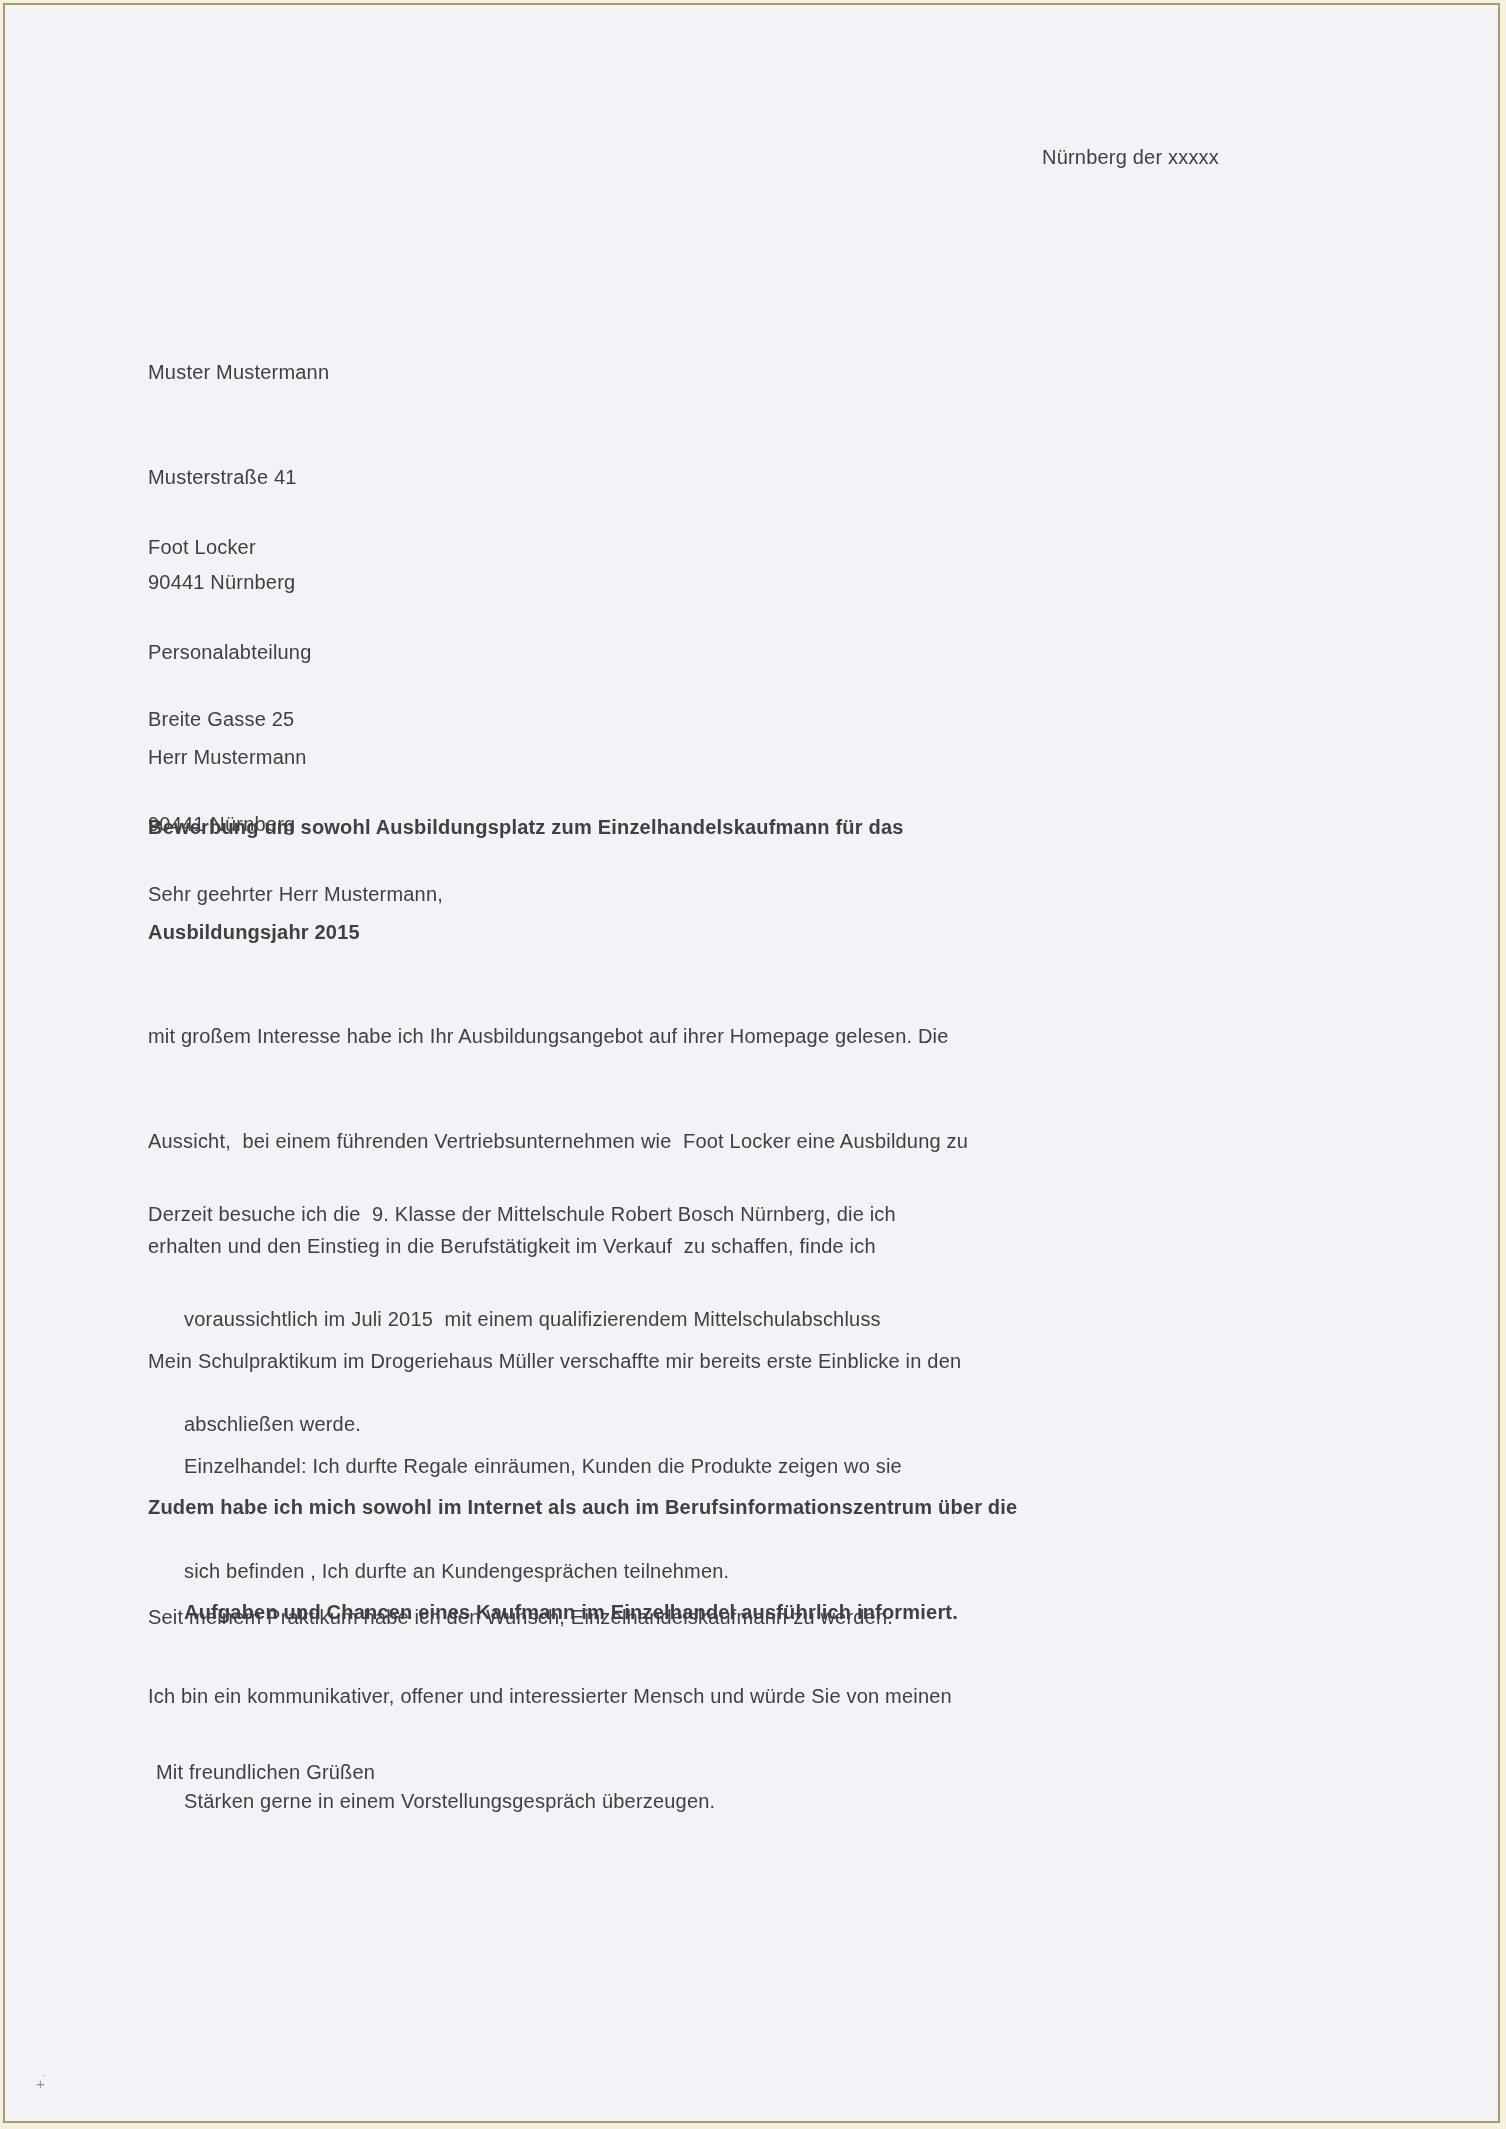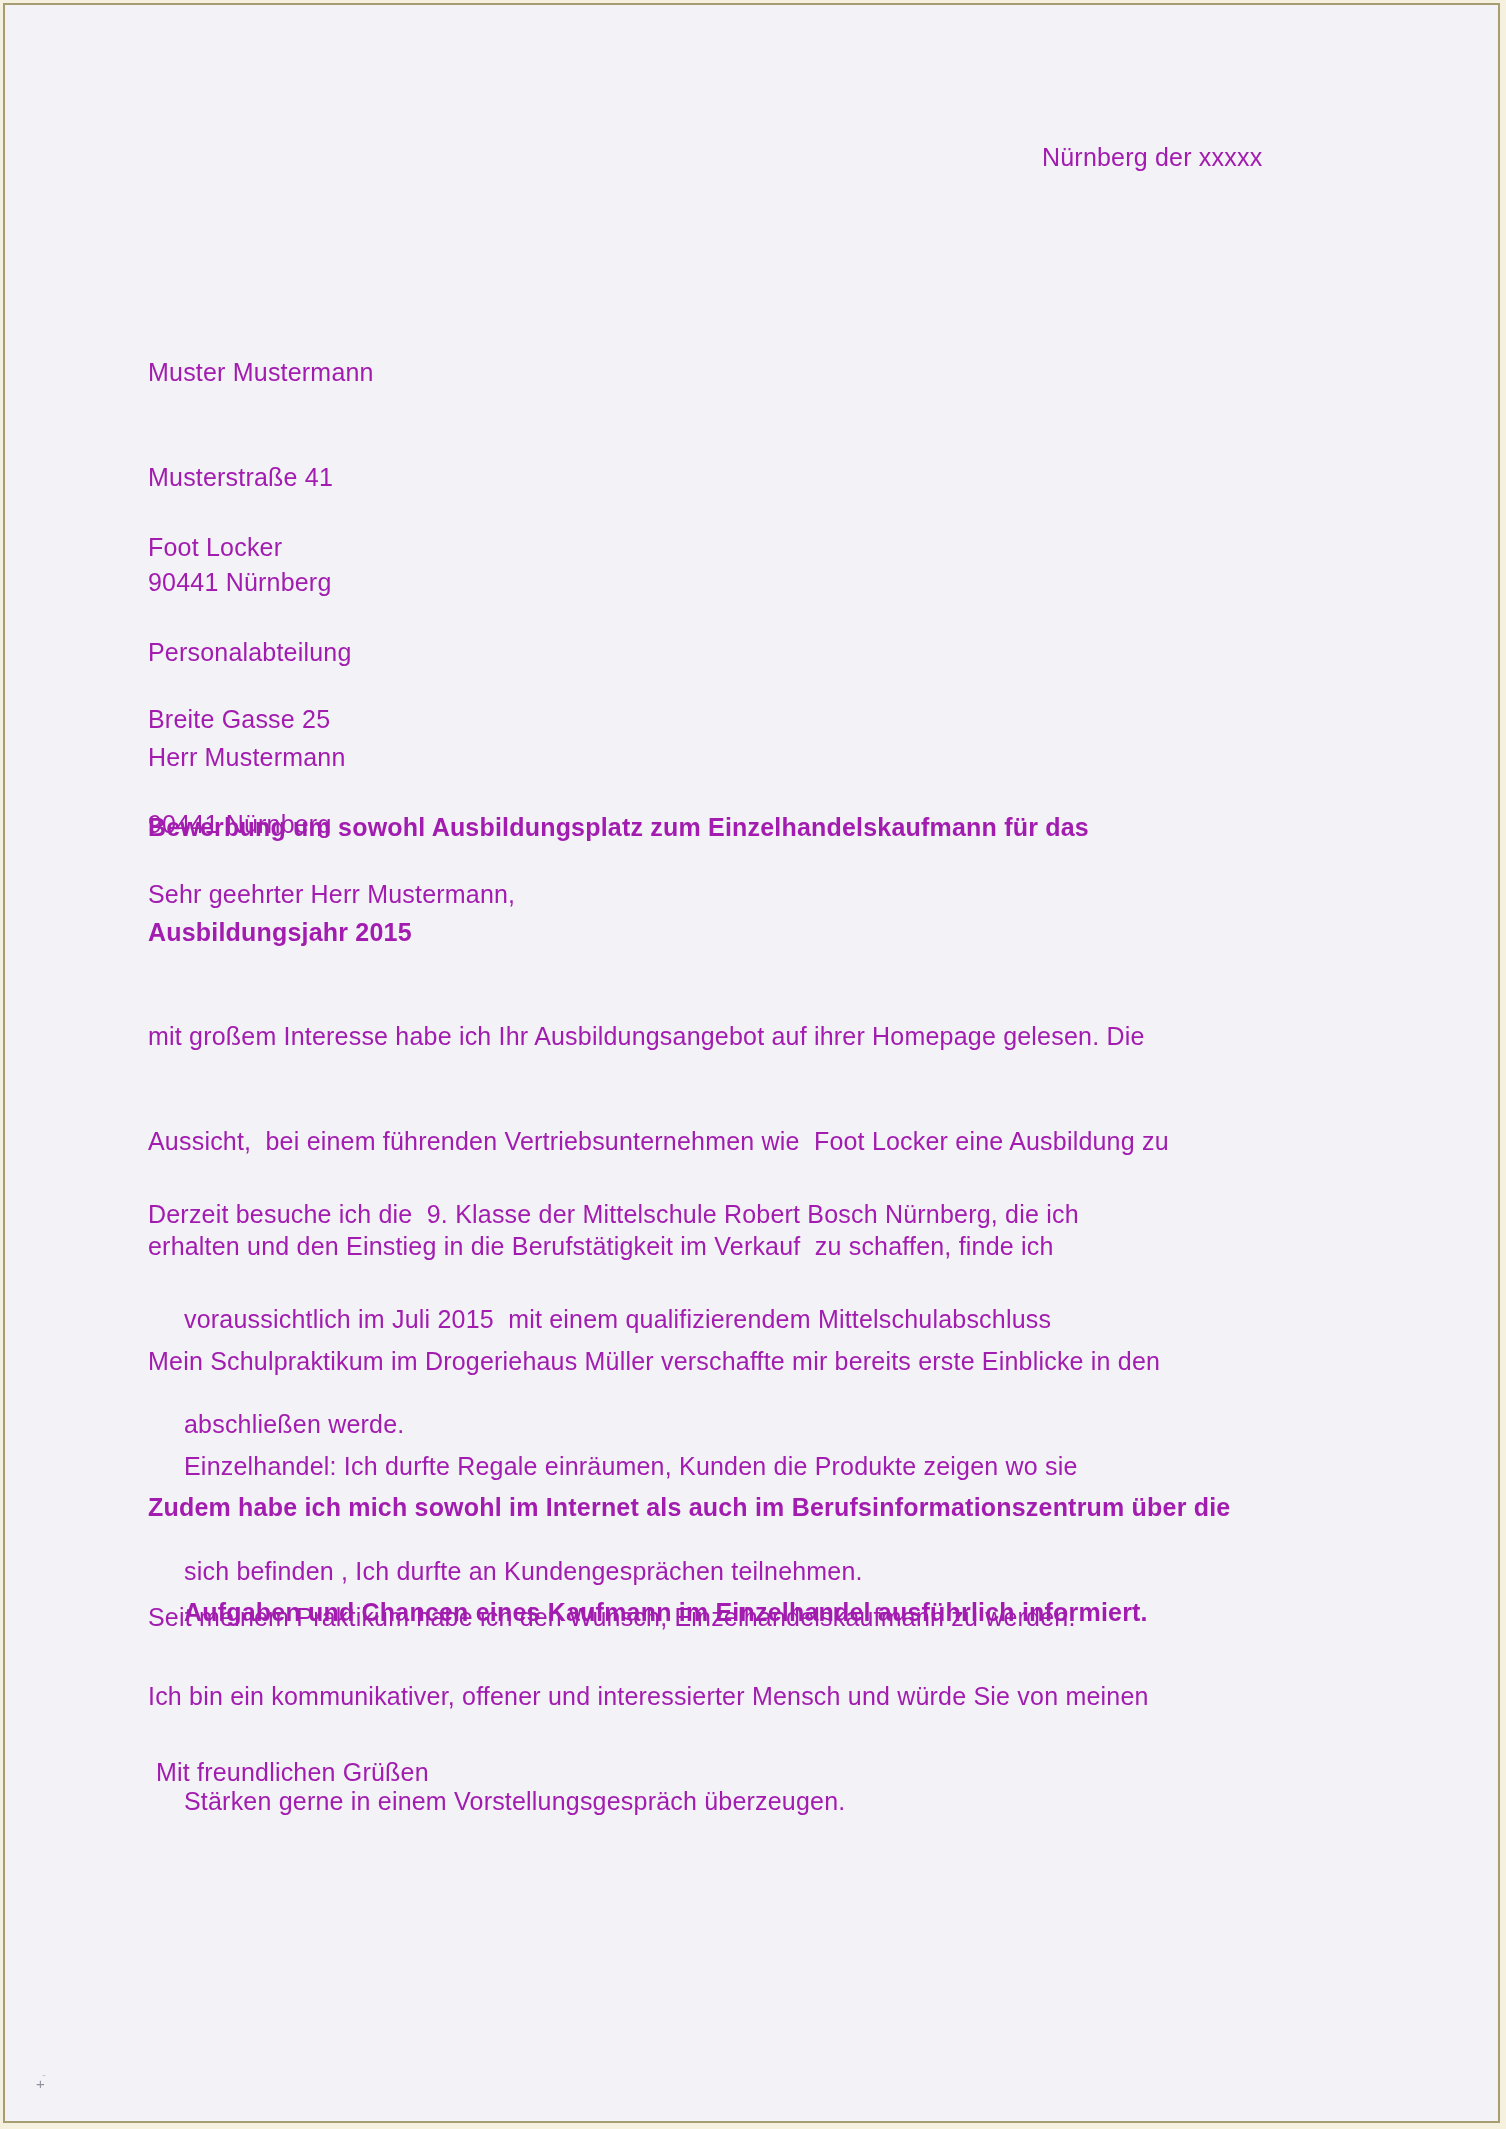--- a/index.html
+++ b/index.html
@@ -18,22 +18,22 @@
     background: #f2f2f7;            
     box-sizing: border-box;
   }
   .content {
     position: absolute;
     left: 0; top: 0;
     width: 1506px; height: 2129px;
   }
   .block {
     position: absolute;
-    color: #a21caf;
-    font-size: 25px;
+    color: #404040;
+    font-size: 20px;
     line-height: 35px;
     white-space: pre;
     letter-spacing: 0.2px;
   }
   .bold { font-weight: bold; }
   .cont { margin-left: 36px; }      
   .artifact {
     position: absolute;
     color: #70707e;
     font-size: 15px;

